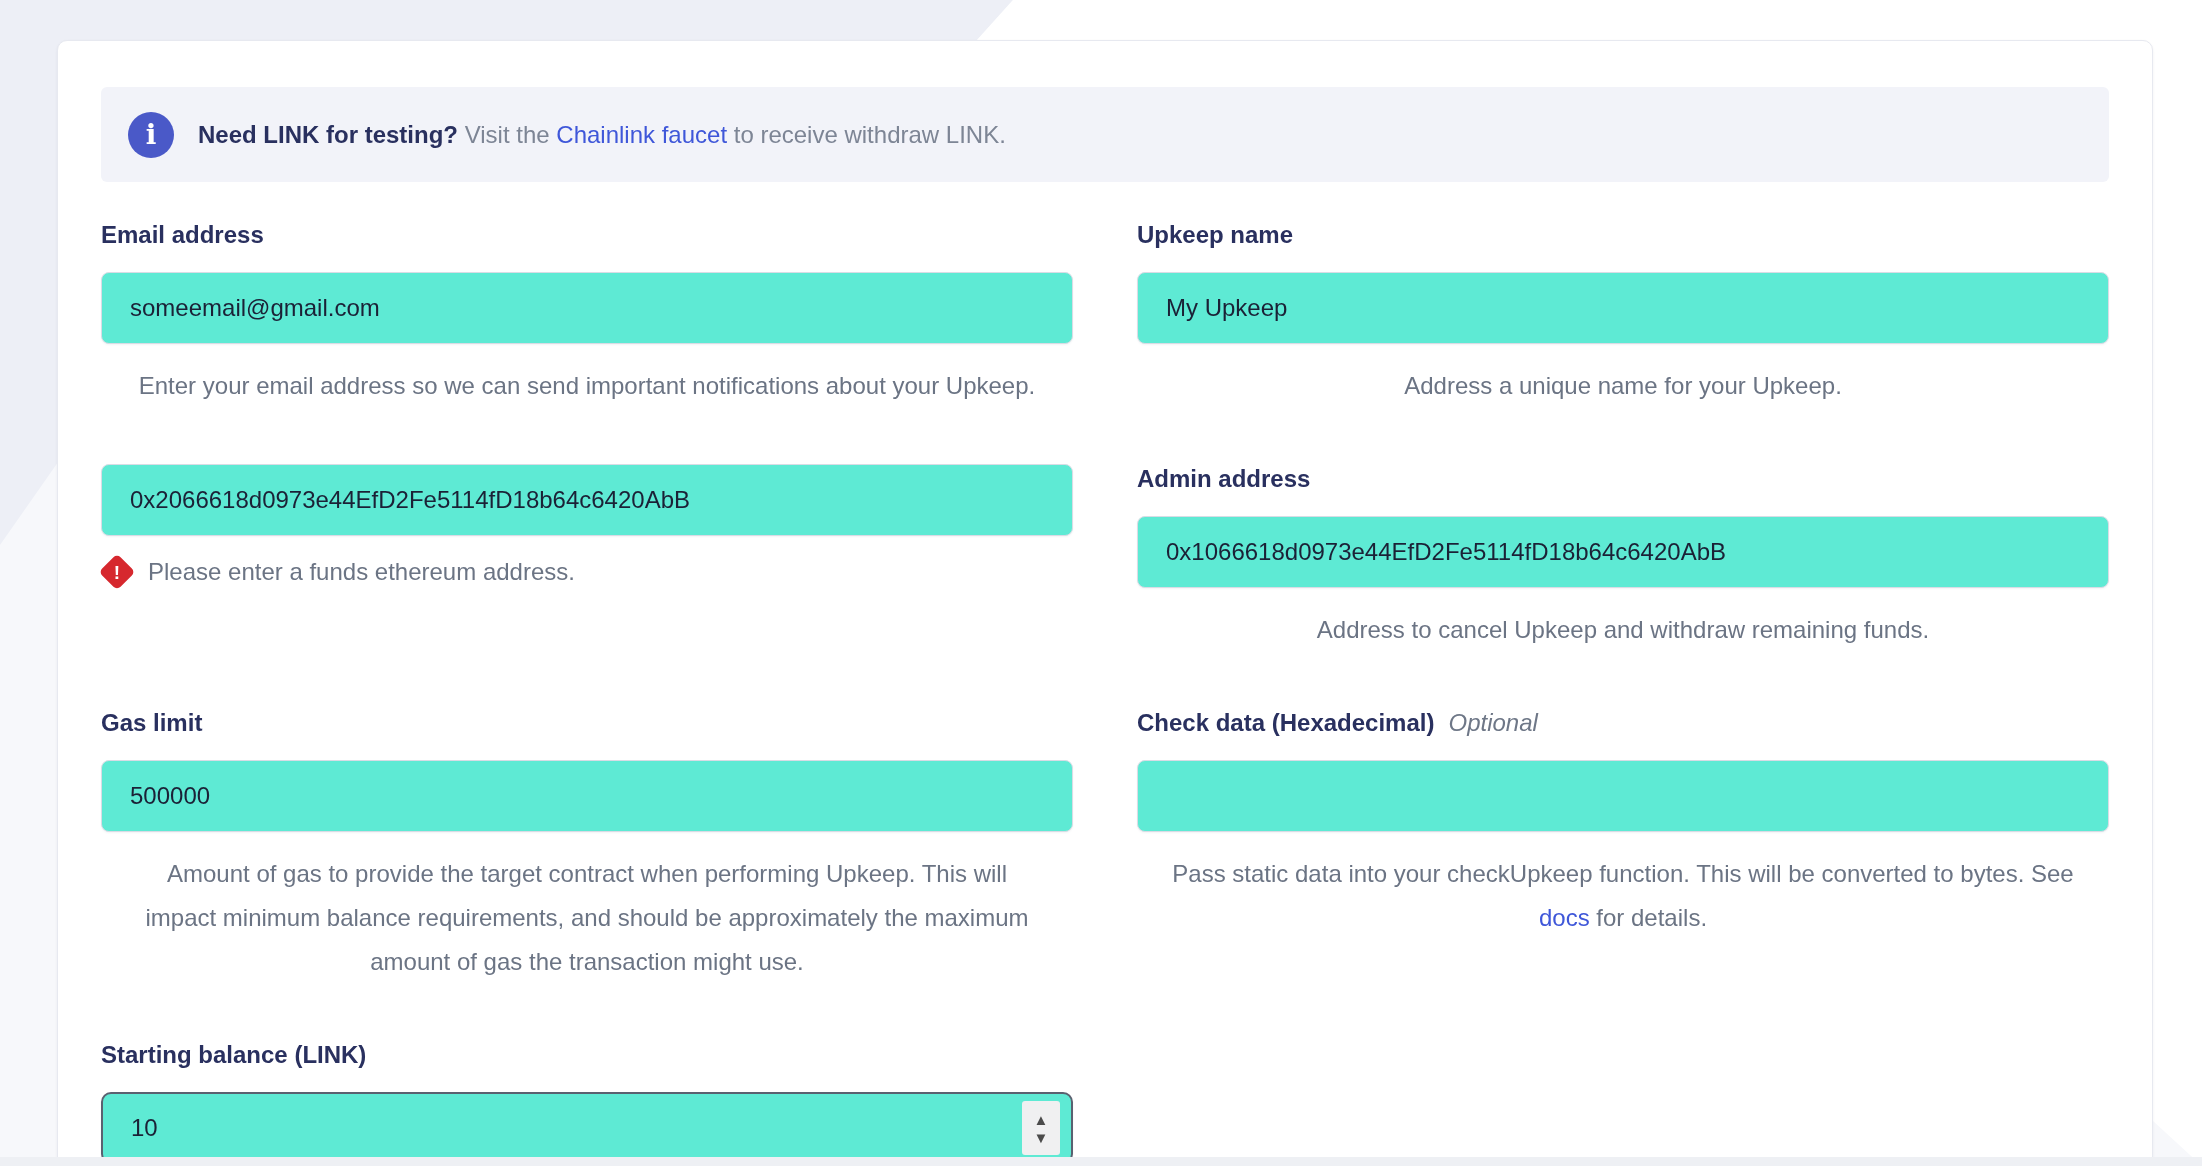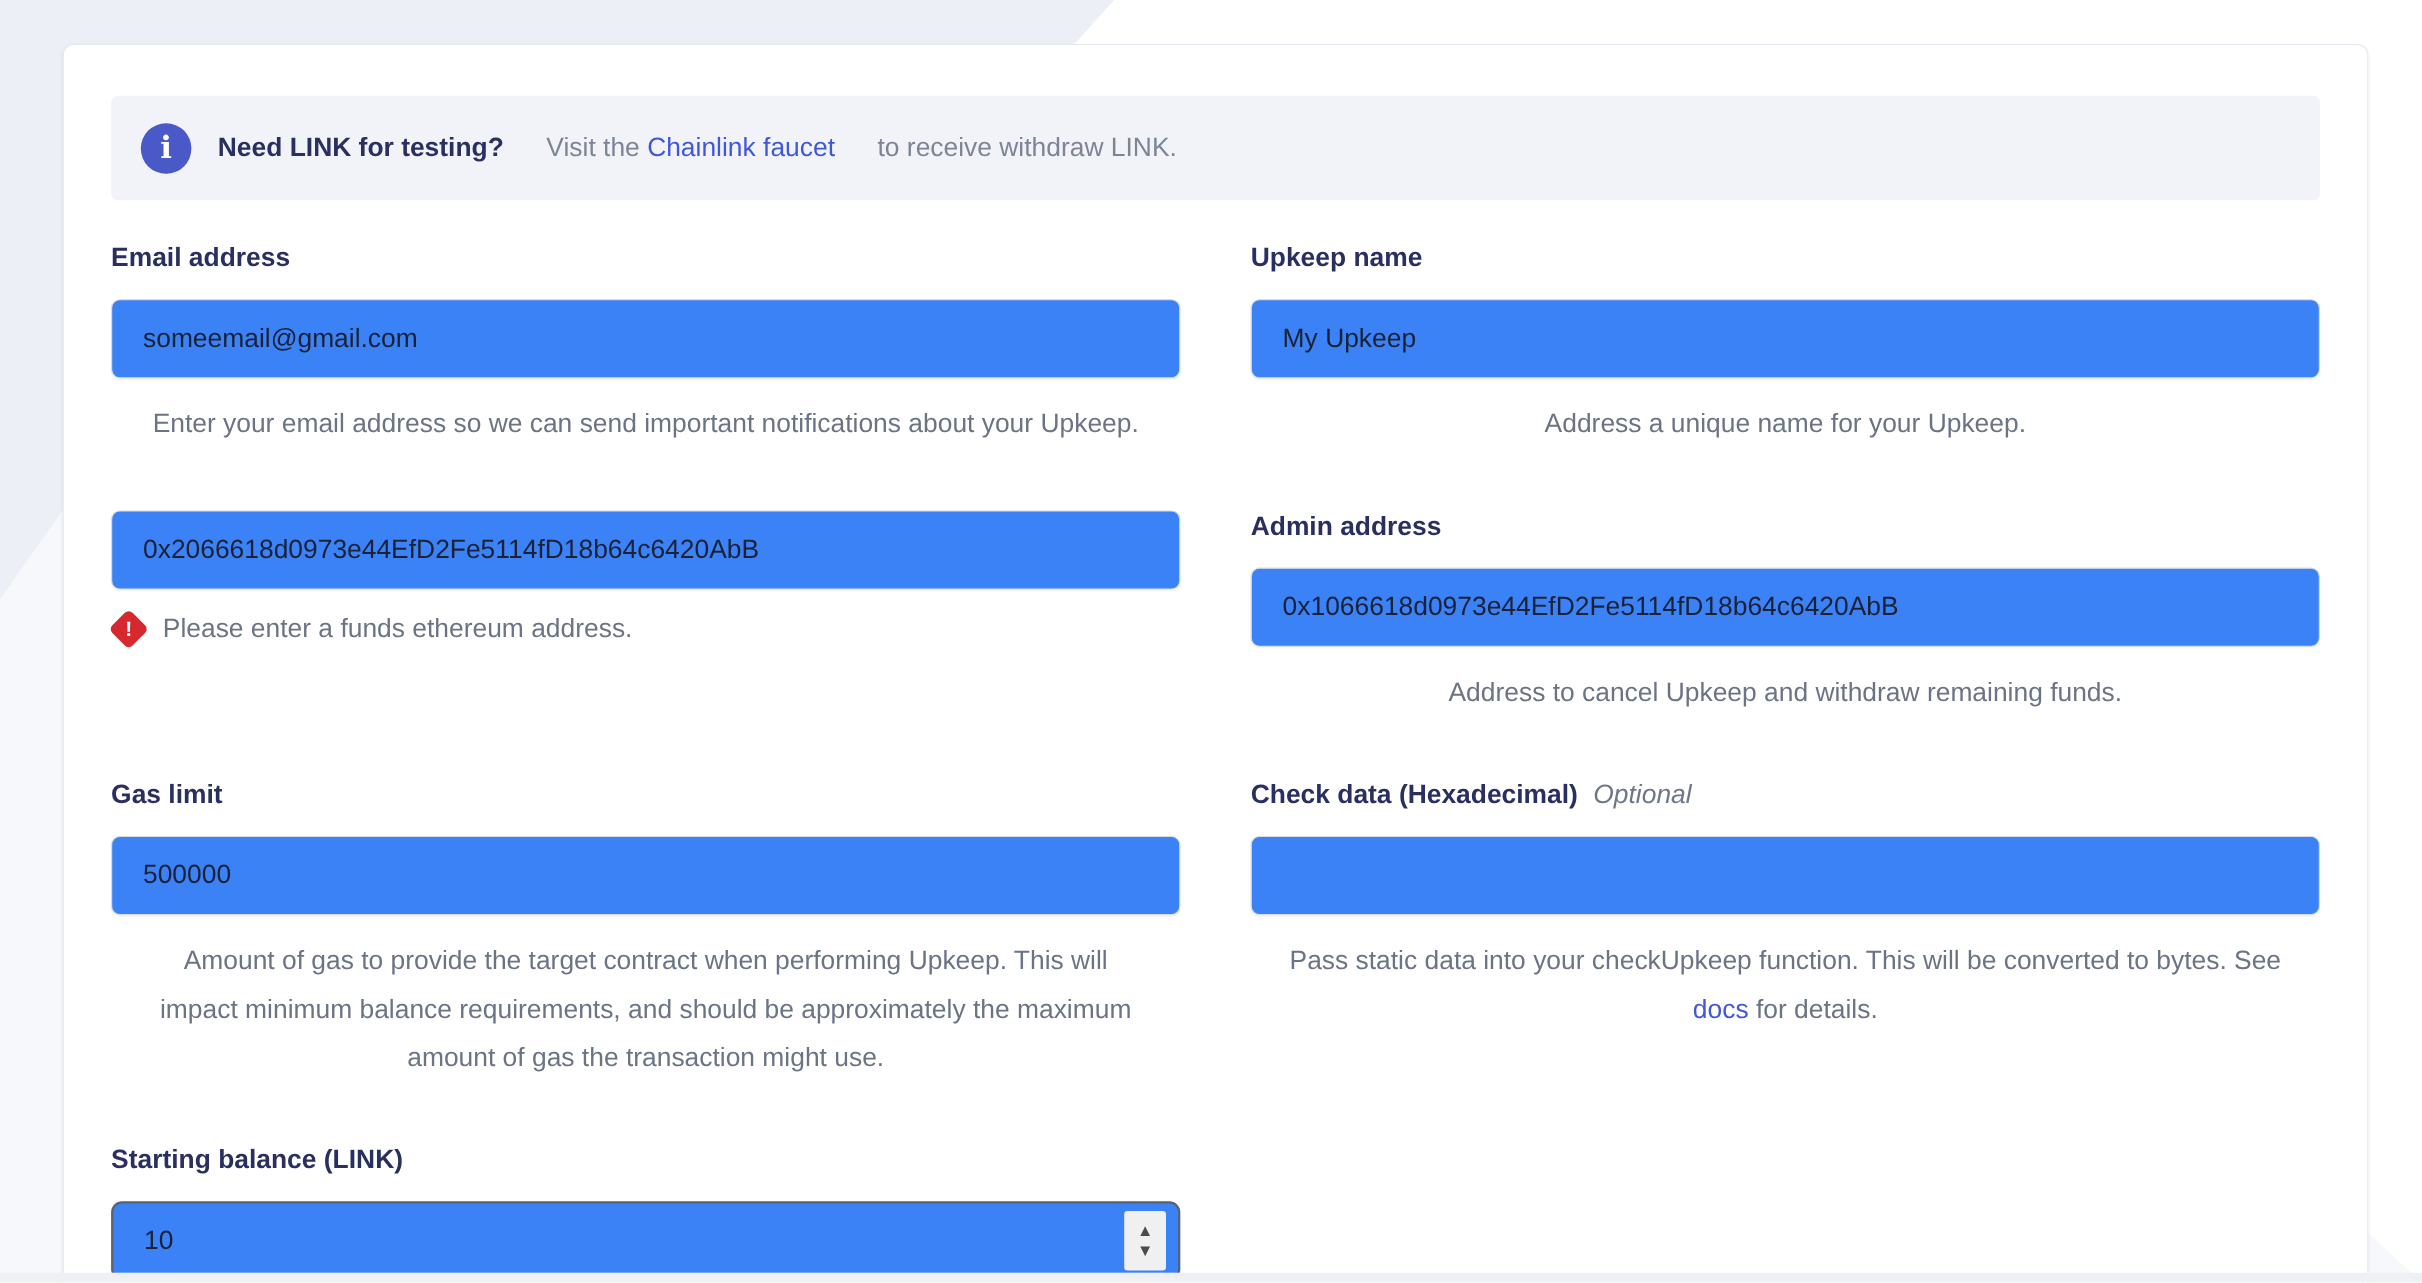--- a/index.html
+++ b/index.html
@@ -31,35 +31,35 @@
     height:95px; background:var(--banner-bg); border-radius:6px;
     display:flex; align-items:center; padding:0 27px; gap:24px;
     font-size:24px;
   }
   .info-icon{
     width:46px; height:46px; border-radius:50%; background:var(--info-bg);
     color:#fff; flex:none; display:flex; align-items:center; justify-content:center;
     font-family:"DejaVu Serif", serif; font-weight:bold; font-size:28px; line-height:1;
   }
   .b-bold{color:var(--navy); font-weight:bold;}
-  .b-gray{color:var(--banner-gray);margin-left:32px;}
+  .b-gray{color:var(--banner-gray);}
   .link{color:var(--link); text-decoration:none; cursor:pointer;}
   .form-grid{
     margin-top:38px; display:grid; grid-template-columns:1fr 1fr;
     column-gap:64px; row-gap:56px;
   }
   .field-label{
     display:flex; align-items:baseline; gap:14px;
     font-size:24px; font-weight:bold; color:var(--navy);
     line-height:30px; margin-bottom:22px;
   }
   .optional{font-weight:normal; font-style:italic; color:#6e7787; font-size:24px;text-align:right;}
   .text-input{
     display:block; width:100%; height:72px; box-sizing:border-box;
-    border:1px solid var(--border); border-radius:8px; background:#3b82f6;
+    border:1px solid var(--border); border-radius:8px; background:#5eead4;
     padding:0 28px; font-size:24px; color:var(--text);
     font-family:"Liberation Sans", sans-serif;
     box-shadow:0 1px 2px rgba(25,35,70,.05); outline:none;
   }
   .helper{
     margin-top:20px; font-size:24px; line-height:44px; color:var(--muted);
     white-space:pre-line;
     text-align:center;
   }
   .error-row{

